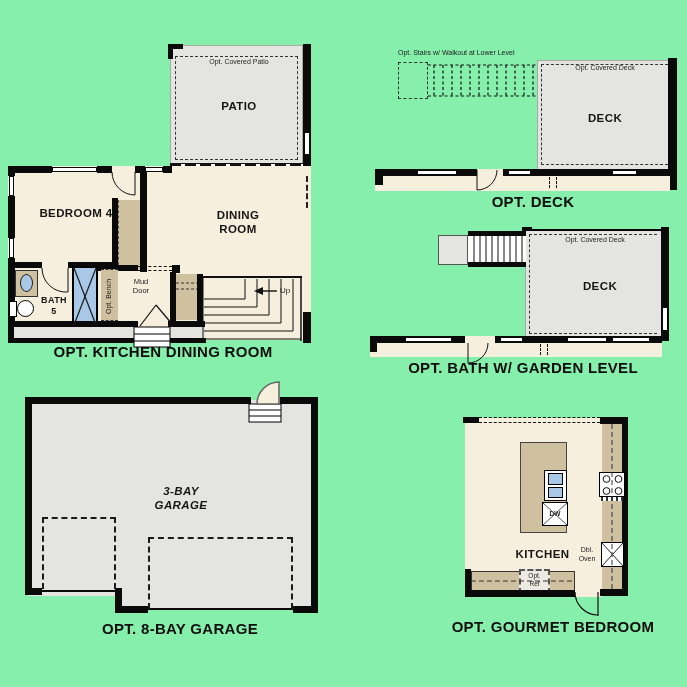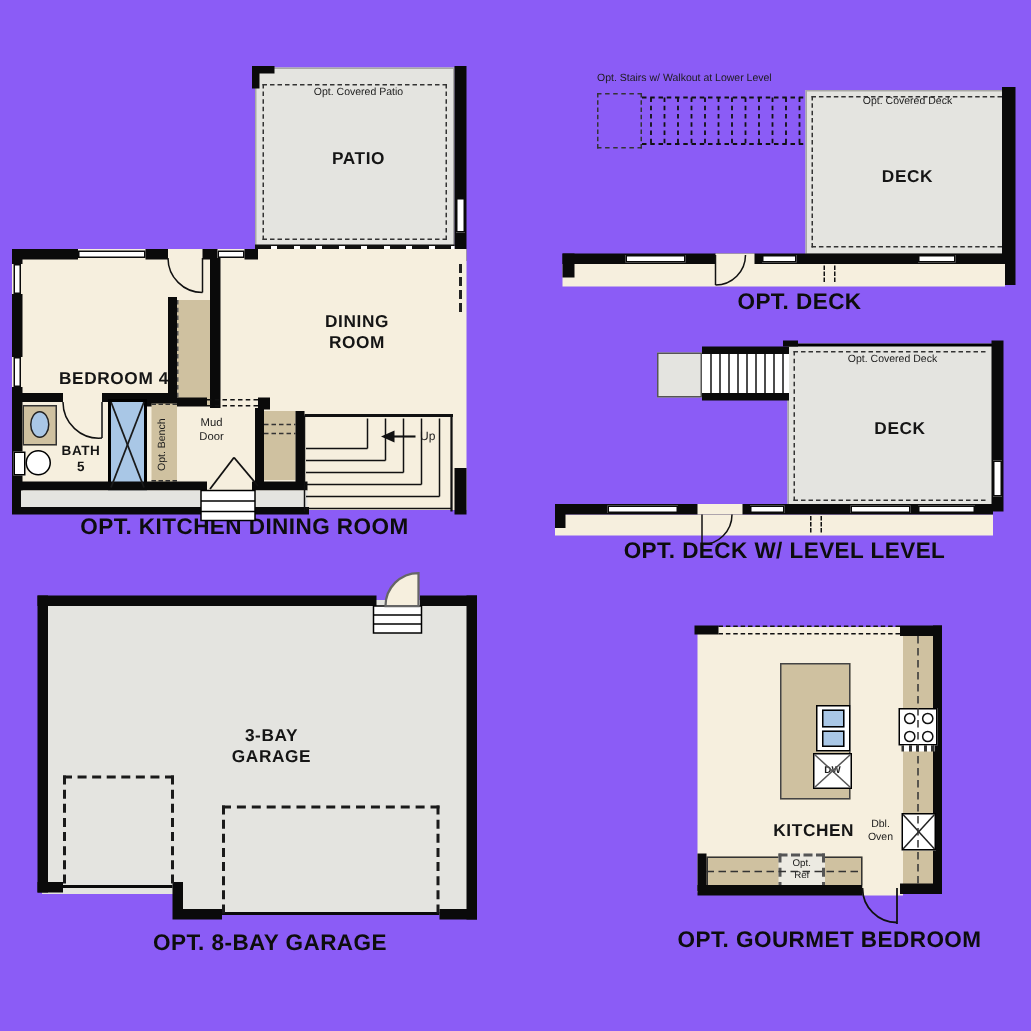--- a/index.html
+++ b/index.html
@@ -1,16 +1,16 @@
 <!DOCTYPE html>
 <html><head>
 <meta charset="utf-8">
 <style>
   html,body{margin:0;padding:0;background:#fff;}
-  #canvas{position:relative;width:687px;height:687px;background:#8b5cf6;overflow:hidden;
+  #canvas{position:relative;width:687px;height:687px;background:#86efac;overflow:hidden;
           font-family:"Liberation Sans",sans-serif;}
   .abs{position:absolute;box-sizing:border-box;}
   .wall{position:absolute;background:#0a0a0a;box-sizing:border-box;}
   .gray{background:#e4e4e0;}
   .beige{background:#f6efde;}
   .tan{background:#cfc1a0;}
   .win{position:absolute;background:#ffffff;border:1px solid #0a0a0a;box-sizing:border-box;}
   .dashedbox{position:absolute;border:1px dashed #333;box-sizing:border-box;}
   .bay{position:absolute;border:2px dashed #1a1a1a;border-bottom:none;box-sizing:border-box;}
   .note{position:absolute;font-size:7px;line-height:1.25;color:#1c1c1c;text-align:center;white-space:pre-line;}
@@ -85,21 +85,21 @@
     <div class="abs tan" style="left:176px;top:274px;width:21px;height:46px;"></div>
     <div class="wall" style="left:197px;top:274px;width:6px;height:48px;"></div>
 
     <div class="wall" style="left:8px;top:321px;width:130px;height:6px;"></div>
     <div class="wall" style="left:168px;top:321px;width:37px;height:6px;"></div>
     <div class="abs gray" style="left:14px;top:327px;width:191px;height:11px;"></div>
     <div class="wall" style="left:8px;top:338px;width:198px;height:5px;"></div>
     <div class="dashv" style="left:306px;top:176px;height:32px;"></div>
     <div class="wall" style="left:303px;top:312px;width:8px;height:31px;"></div>
 
-    <div class="room" style="left:28px;top:206px;width:96px;margin-top:40px;">BEDROOM 4</div>
+    <div class="room" style="left:28px;top:206px;width:96px;">BEDROOM 4</div>
     <div class="room" style="left:200px;top:208px;width:76px;">DINING
 ROOM</div>
     <div class="note" style="left:280px;top:286px;width:20px;font-size:8px;text-align:left;">Up</div>
     <div class="title" style="left:13px;top:343px;width:300px;">OPT. KITCHEN DINING ROOM</div>
   </div>
 
   <div>
     <div class="note" style="left:398px;top:49px;width:140px;text-align:left;">Opt. Stairs w/ Walkout at Lower Level</div>
     <div class="dashedbox" style="left:398px;top:62px;width:30px;height:37px;border-width:1.5px;"></div>
     <div class="abs gray" style="left:537px;top:60px;width:133px;height:110px;border:1px solid #a8a8a5;"></div>
@@ -131,39 +131,39 @@
 
     <div class="abs beige" style="left:370px;top:343px;width:292px;height:14px;"></div>
     <div class="wall" style="left:370px;top:336px;width:292px;height:7px;"></div>
     <div class="wall" style="left:370px;top:336px;width:7px;height:16px;"></div>
     <div class="win" style="left:405px;top:337px;width:47px;height:5px;"></div>
     <div class="win" style="left:500px;top:337px;width:23px;height:5px;"></div>
     <div class="win" style="left:567px;top:337px;width:40px;height:5px;"></div>
     <div class="win" style="left:612px;top:337px;width:38px;height:5px;"></div>
     <div class="abs beige" style="left:465px;top:336px;width:30px;height:7px;"></div>
     <div class="dashgap" style="left:540px;top:344px;width:8px;height:11px;"></div>
-    <div class="title" style="left:398px;top:359px;width:250px;">OPT. DECK W/ LEVEL LEVEL</div>
+    <div class="title" style="left:398px;top:359px;width:250px;">OPT. BATH W/ GARDEN LEVEL</div>
   </div>
 
   <div>
     <div class="abs gray" style="left:28px;top:400px;width:287px;height:196px;"></div>
     <div class="abs gray" style="left:122px;top:596px;width:193px;height:14px;"></div>
     <div class="wall" style="left:25px;top:397px;width:226px;height:7px;"></div>
     <div class="wall" style="left:280px;top:397px;width:38px;height:7px;"></div>
     <div class="wall" style="left:25px;top:397px;width:7px;height:198px;"></div>
     <div class="wall" style="left:311px;top:397px;width:7px;height:216px;"></div>
     <div class="wall" style="left:25px;top:588px;width:17px;height:7px;"></div>
     <div class="wall" style="left:42px;top:590px;width:73px;height:2px;"></div>
     <div class="wall" style="left:115px;top:588px;width:7px;height:25px;"></div>
     <div class="wall" style="left:122px;top:606px;width:26px;height:7px;"></div>
     <div class="wall" style="left:148px;top:608px;width:145px;height:2px;"></div>
     <div class="wall" style="left:293px;top:606px;width:25px;height:7px;"></div>
     <div class="bay" style="left:42px;top:517px;width:74px;height:72px;"></div>
     <div class="bay" style="left:148px;top:537px;width:145px;height:72px;"></div>
-    <div class="room" style="left:116px;top:484px;width:130px;">3-BAY
+    <div class="room" style="left:116px;top:484px;width:130px;font-style:italic;">3-BAY
 GARAGE</div>
     <div class="title" style="left:55px;top:620px;width:250px;">OPT. 8-BAY GARAGE</div>
   </div>
 
   <div>
     <div class="abs beige" style="left:465px;top:418px;width:163px;height:177px;"></div>
     <div class="wall" style="left:463px;top:417px;width:16px;height:6px;"></div>
     <div class="dashrow" style="left:479px;top:417px;width:121px;"></div>
     <div class="dashrow" style="left:479px;top:422px;width:121px;"></div>
     <div class="wall" style="left:600px;top:417px;width:28px;height:7px;"></div>

